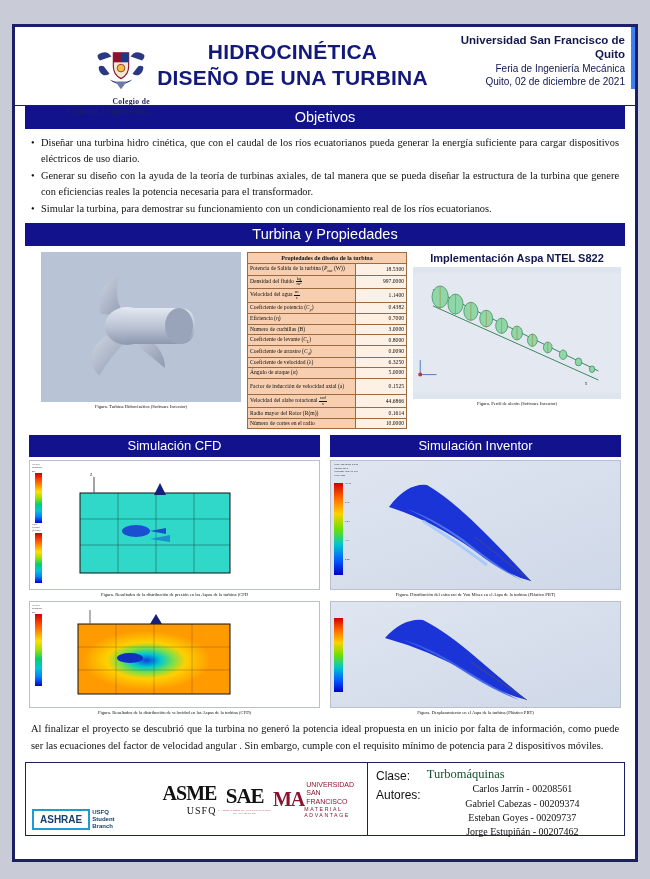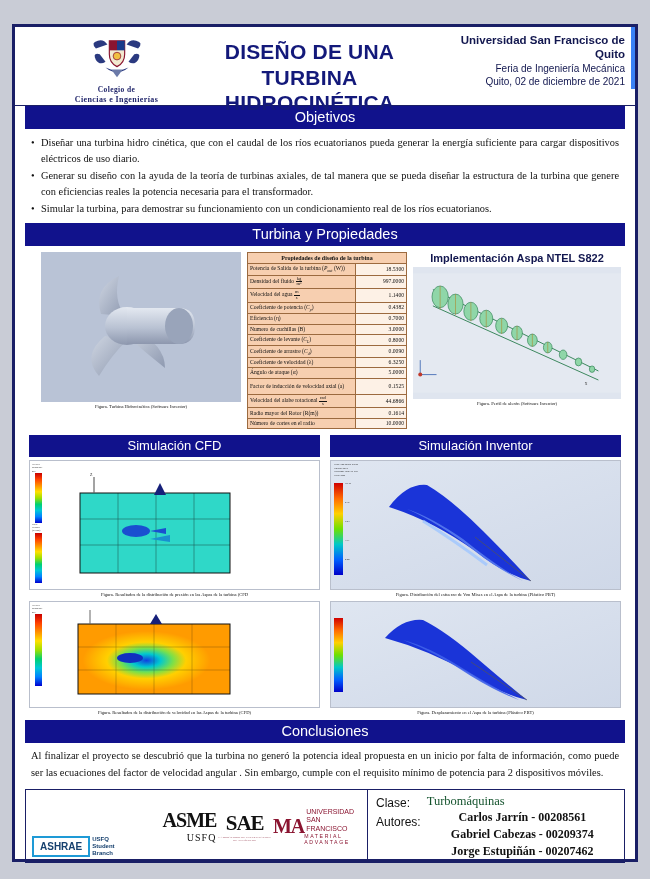--- a/index.html
+++ b/index.html
@@ -15,21 +15,21 @@
     background:#ffffff;
     border:3px solid #1a1f66;
     box-sizing:border-box;
   }
   
   .header{
     position:relative;height:78px;
     display:flex;align-items:flex-start;
     border-bottom:1px solid #1a1f66;
   }
-  .crest-block{width:135px;text-align:center;padding-top:8px;margin-left:34px;}
+  .crest-block{width:135px;text-align:right;padding-top:20px;}
   .crest{width:58px;height:46px;margin:0 auto;}
   .crest-cap1,.crest-cap2{
     font-family:"Liberation Serif",serif;
     color:#1a1f66;font-weight:bold;
     letter-spacing:.4px;line-height:1.15;
   }
   .crest-cap1{font-size:7.5px;margin-top:1px;}
   .crest-cap2{font-size:8px;}
   .title-block{flex:1;text-align:center;padding-top:12px;}
   .main-title{
@@ -145,21 +145,21 @@
     flex:1;border:1.5px solid #1a1f66;display:flex;
     align-items:center;justify-content:space-around;padding:0 6px;
   }
   .info{
     width:242px;border:1.5px solid #1a1f66;border-left:none;
     display:flex;padding:4px 6px 0 8px;
   }
   .info-labels{font-family:"Liberation Sans",sans-serif;font-size:12px;color:#111;line-height:1.55;}
   .info-values{flex:1;padding-left:6px;}
   .clase-val{font-size:12.5px;color:#14532d;}
-  .autores-val{font-size:12px;color:#111;line-height:1.42;text-align:center;font-weight:bold;}
+  .autores-val{font-size:10px;color:#111;line-height:1.42;text-align:center;}
 
   
   .logo-ashrae{display:flex;align-items:center;gap:2px;margin-top:40px;}
   .hexbox{
     border:2px solid #1e9ad6;color:#16406e;font-family:"Liberation Sans",sans-serif;
     font-weight:bold;font-size:10px;padding:3px 6px;position:relative;
   }
   .ashrae-sub{font-family:"Liberation Sans",sans-serif;font-size:6px;color:#16406e;font-weight:bold;line-height:1.15;}
   .logo-asme{text-align:right;margin-left:48px;}
   .asme-main{font-family:"Liberation Serif",serif;font-weight:bold;font-size:20px;color:#111;letter-spacing:-1px;}
@@ -188,22 +188,22 @@
         <path d="M22 6 h8 v10 h-8 z" fill="#8a1430"></path>
         <path d="M30 6 h8 v10 h-8 z" fill="#1a3a8a"></path>
         <circle cx="30" cy="22" r="4" fill="#f0c040" stroke="#8a1430" stroke-width=".8"></circle>
         <path d="M18 34 Q30 44 42 34 Q30 40 18 34" fill="#2b3a80"></path>
         <path d="M24 36 l6 8 l6 -8" fill="#6b7aa8"></path>
       </svg>
       <div class="crest-cap1">Colegio de</div>
       <div class="crest-cap2">Ciencias e Ingenierías</div>
     </div>
     <div class="title-block">
+      <div class="main-title">HIDROCINÉTICA</div>
       <div class="main-title">DISEÑO DE UNA TURBINA</div>
-      <div class="main-title">HIDROCINÉTICA</div>
     </div>
     <div class="uni-block">
       <div class="uni-1">Universidad San Francisco de Quito</div>
       <div class="uni-2">Feria de Ingeniería Mecánica</div>
       <div class="uni-3">Quito, 02 de diciembre de 2021</div>
     </div>
   </div>
 
   <div class="banner">Objetivos</div>
   <div class="obj-wrap">
@@ -464,21 +464,20 @@
         <svg style="position:absolute;left:24px;top:2px;width:195px;height:100px" viewBox="0 0 195 100">
           <path d="M30 34 Q48 14 68 16 Q92 28 124 56 Q152 80 172 96 Q146 90 116 70 Q74 46 30 34 Z" fill="#1a34d8"></path>
           <path d="M48 36 Q80 48 116 72 Q142 88 164 96 Q136 82 104 62 Q72 42 48 36 Z" fill="#3f60ea" opacity=".9"></path>
           <line x1="172" y1="96" x2="116" y2="58" stroke="#555" stroke-width=".7"></line>
         </svg>
       </div>
       <div class="cap">Figura. Desplazamiento en el Aspa de la turbina (Plástico PBT)</div>
     </div>
   </div>
 
-  <div class="banner" style="margin-top:4px">Conclusiones</div>
   <div class="concl-wrap">
     <div class="concl-text">Al finalizar el proyecto se descubrió que la turbina no generó la potencia ideal propuesta en un inicio por falta de información, como puede ser las ecuaciones del factor de velocidad angular . Sin embargo, cumple con el requisito mínimo de potencia para 2 dispositivos móviles.</div>
   </div>
 
   <div class="footer">
     <div class="logos">
 
       <div class="logo-ashrae">
         <div class="hexbox">ASHRAE</div>
         <div class="ashrae-sub">
@@ -509,18 +508,19 @@
 
     <div class="info">
       <div class="info-labels">
         <div>Clase:</div>
         <div>Autores:</div>
       </div>
       <div class="info-values">
         <div class="clase-val">Turbomáquinas</div>
         <div class="autores-val">Carlos Jarrín - 00208561</div>
         <div class="autores-val">Gabriel Cabezas - 00209374</div>
+        <div class="autores-val">Esteban Goyes - 00209737</div>
         <div class="autores-val">Jorge Estupiñán - 00207462</div>
       </div>
     </div>
   </div>
 
 </div>
 
 </body></html>

